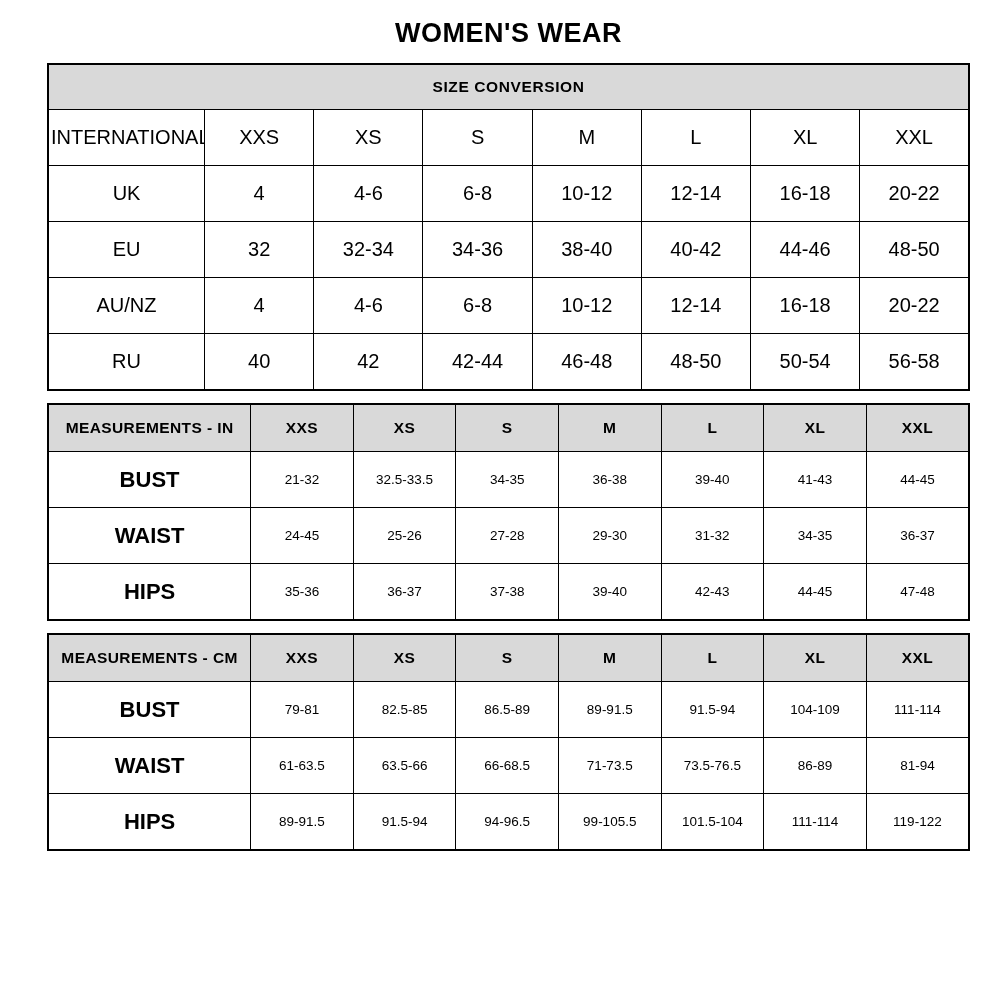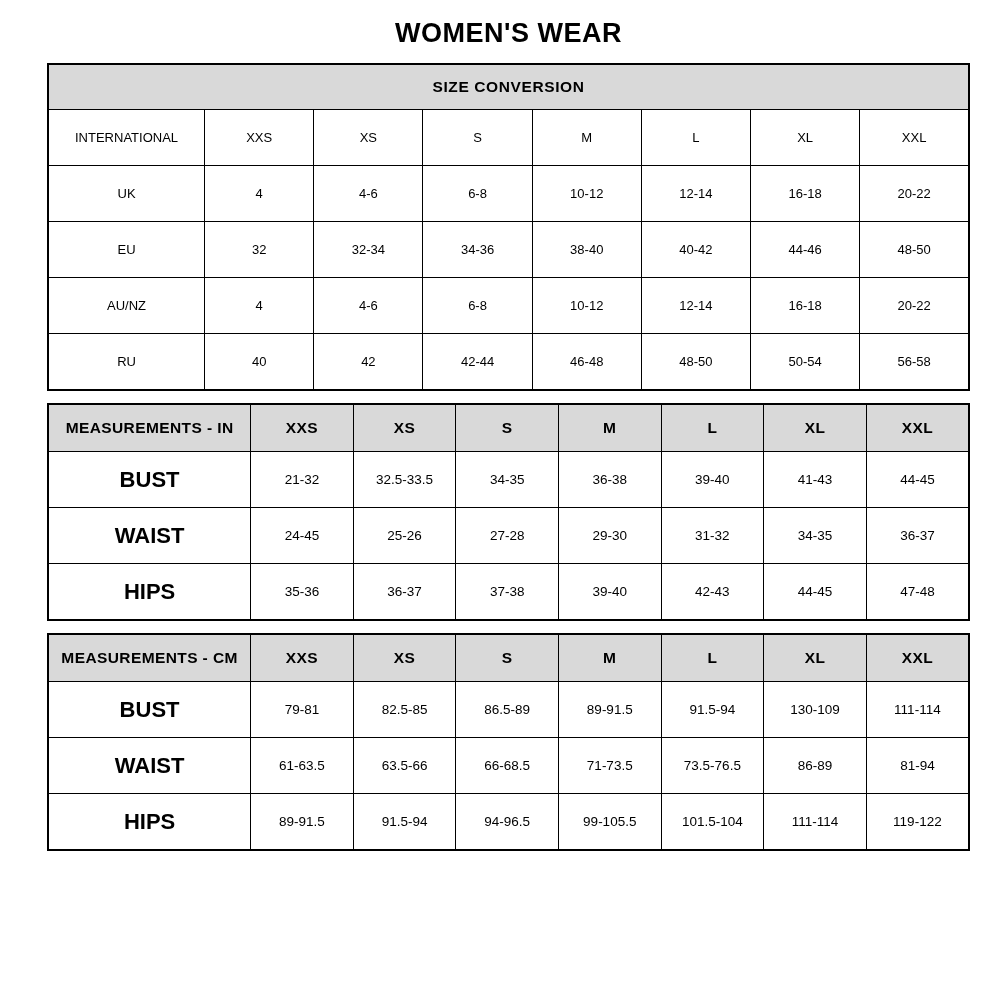--- a/index.html
+++ b/index.html
@@ -42,21 +42,21 @@
   
   .conv .banner {
     height: 44px;
     background: #d9d9d9;
     font-weight: 700;
     font-size: 15.5px;
     letter-spacing: 0.6px;
   }
   .conv tbody th, .conv tbody td {
     height: 55px;
-    font-size: 13px;
+    font-size: 20px;
     font-weight: 400;
   }
 
   
   .meas thead th {
     height: 46px;
     background: #d9d9d9;
     font-weight: 700;
     font-size: 15.5px;
     letter-spacing: 0.4px;
@@ -233,21 +233,21 @@
         </tr>
     </thead>
     <tbody>
         <tr>
           <th>BUST</th>
           <td>79-81</td>
           <td>82.5-85</td>
           <td>86.5-89</td>
           <td>89-91.5</td>
           <td>91.5-94</td>
-          <td>130-109</td>
+          <td>104-109</td>
           <td>111-114</td>
         </tr>
         <tr>
           <th>WAIST</th>
           <td>61-63.5</td>
           <td>63.5-66</td>
           <td>66-68.5</td>
           <td>71-73.5</td>
           <td>73.5-76.5</td>
           <td>86-89</td>

